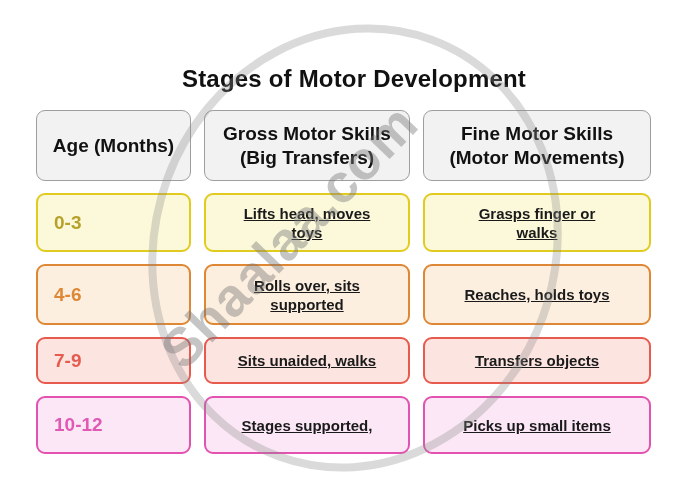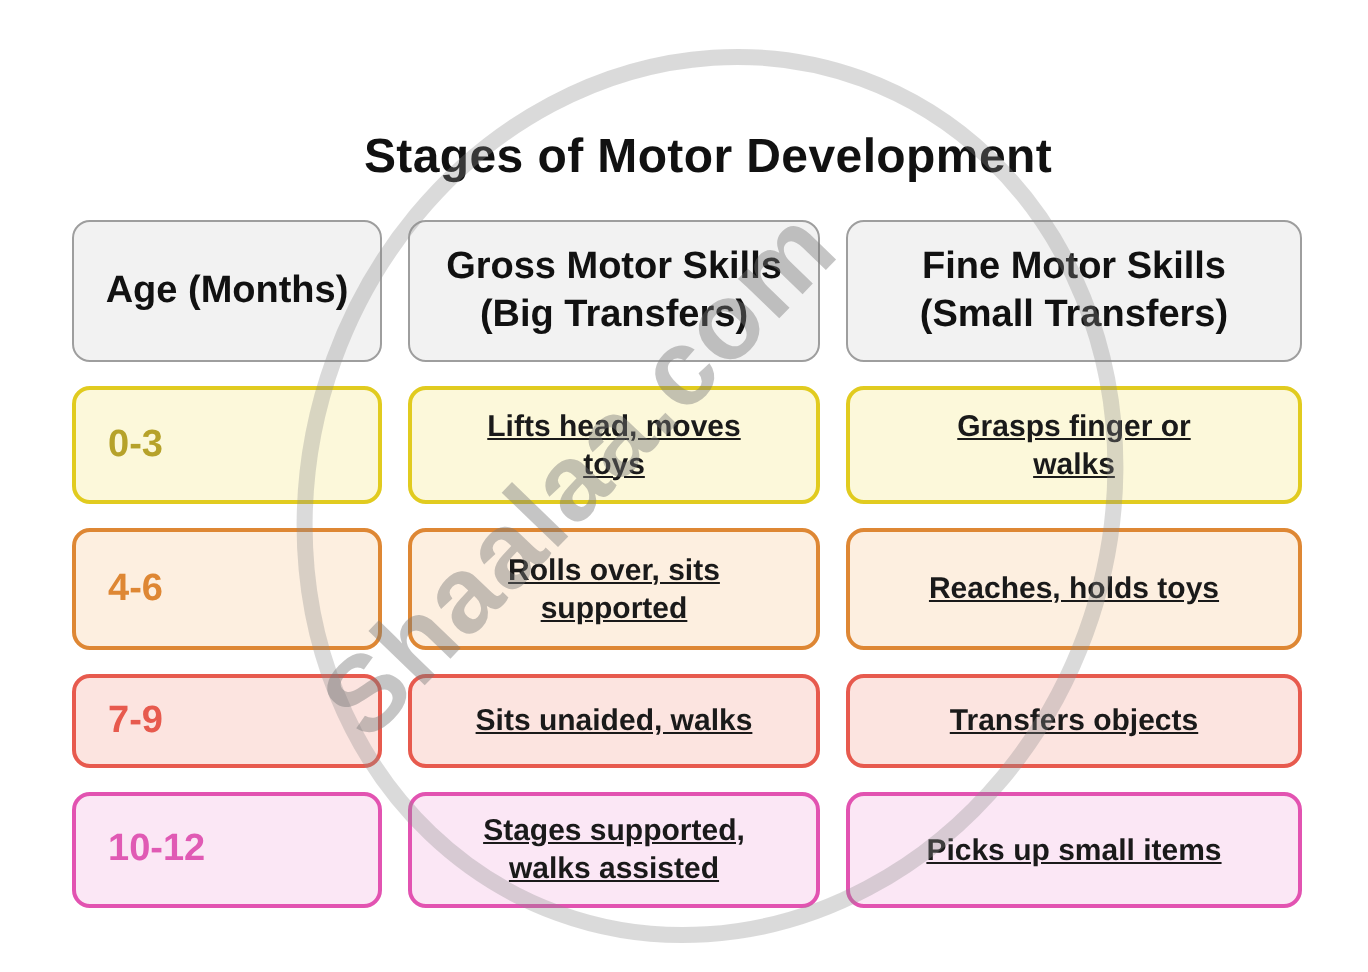--- a/index.html
+++ b/index.html
@@ -81,21 +81,21 @@
       <div class="cell header">
         <span>Age (Months)</span>
           <span></span>
       </div>
       <div class="cell header">
         <span>Gross Motor Skills</span>
           <span>(Big Transfers)</span>
       </div>
       <div class="cell header">
         <span>Fine Motor Skills</span>
-          <span>(Small Transfers)</span>
+          <span>(Motor Movements)</span>
       </div>
     </div>
 
     <div class="rowwrap">
       <div class="cell age-cell" style="--bg: #fcf8da; --bc: #e1cb1f; --lc: #b6a22a;">0-3</div>
       <div class="cell body-cell" style="--bg: #fcf8da; --bc: #e1cb1f; --lc: #b6a22a;">
         <span>Lifts head, moves</span>
           <span>toys</span>
       </div>
       <div class="cell body-cell" style="--bg: #fcf8da; --bc: #e1cb1f; --lc: #b6a22a;">
@@ -125,21 +125,20 @@
       <div class="cell body-cell" style="--bg: #fce4e0; --bc: #e75a4e; --lc: #e75a4e;">
         <span>Transfers objects</span>
           <span></span>
       </div>
     </div>
 
     <div class="rowwrap">
       <div class="cell age-cell" style="--bg: #fbe7f5; --bc: #e253b1; --lc: #e05ab4;">10-12</div>
       <div class="cell body-cell" style="--bg: #fbe7f5; --bc: #e253b1; --lc: #e05ab4;">
         <span>Stages supported,</span>
-          <span>walks assisted</span>
       </div>
       <div class="cell body-cell" style="--bg: #fbe7f5; --bc: #e253b1; --lc: #e05ab4;">
         <span>Picks up small items</span>
           <span></span>
       </div>
     </div>
 
   </div>
 
   <svg class="watermark" width="684" height="486" viewBox="0 0 684 486" aria-hidden="true">

